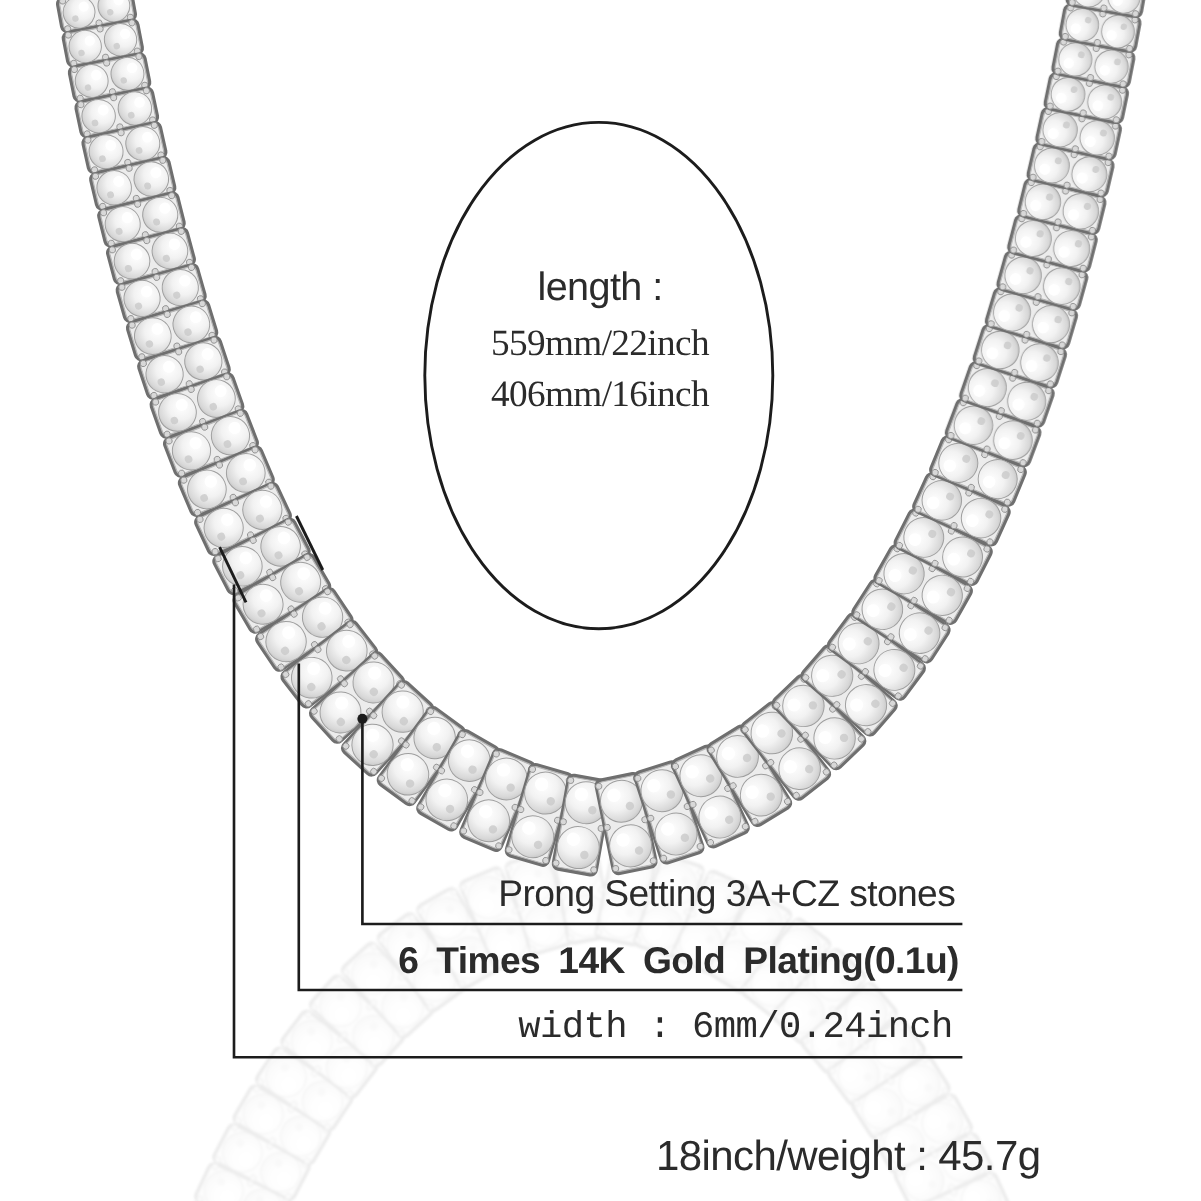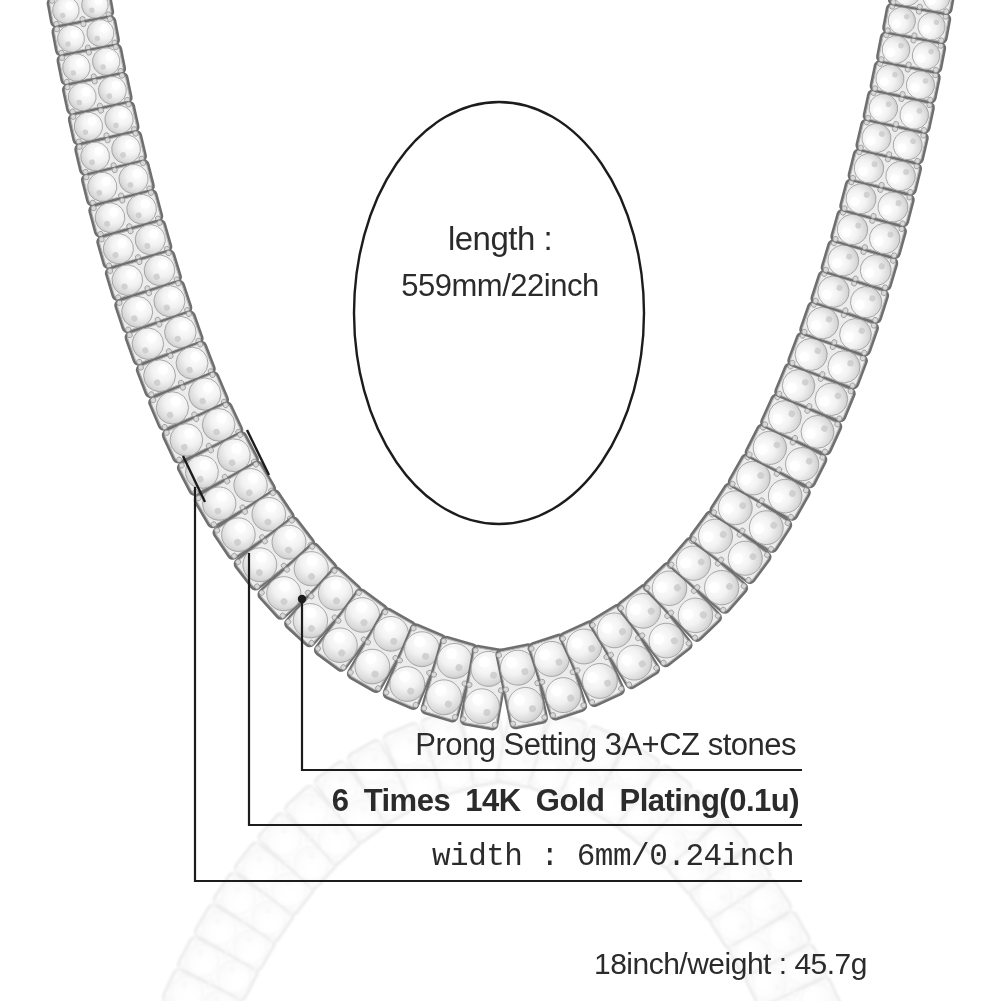--- a/index.html
+++ b/index.html
@@ -5,27 +5,27 @@
   html,body{margin:0;padding:0;background:#ffffff;}
   .stage{
     position:relative;width:1001px;height:1001px;background:#ffffff;overflow:hidden;
     font-family:"Liberation Sans","DejaVu Sans",sans-serif;color:#2b2b2b;
   }
   svg.layer{position:absolute;left:0;top:0;width:1001px;height:1001px;}
   #ghost-layer{filter:blur(1px);}
   .txt{position:absolute;white-space:nowrap;letter-spacing:-0.5px;}
   #length-block{left:354px;top:217px;width:292px;text-align:center;}
   .length-title{font-size:33px;line-height:44px;}
-  .length-rows{margin-top:4px;}
+  .length-rows{margin-top:4px;font-family:Liberation Serif, serif;}
   .length-row{font-size:31px;line-height:42px;}
   .callout-label{position:absolute;font-size:31px;line-height:37px;white-space:nowrap;letter-spacing:-0.5px;}
   #label-prong{top:726px;right:205px;}
   #label-plating{top:782px;right:202px;word-spacing:7px;font-weight:bold;}
   #label-width{top:838px;right:207px;font-family:Liberation Mono, monospace;}
-  #weight-note{top:944px;right:134px;font-size:30px;line-height:40px;}
+  #weight-note{top:944px;right:134px;font-size:35px;line-height:40px;}
 </style>
 </head>
 <body>
 
 <div class="stage">
 
   <svg class="layer" viewBox="0 0 1001 1001" aria-hidden="true">
     <defs>
       <radialGradient id="stone" cx="40%" cy="35%" r="75%">
         <stop offset="0" stop-color="#ffffff"></stop>
@@ -1781,20 +1781,21 @@
       <polyline points="249,553 249,825 802,825"></polyline>
       <polyline points="302,602 302,770 802,770"></polyline>
       <circle cx="302" cy="599" r="4.2" fill="#1c1c1c" stroke="none"></circle>
     </g>
   </svg>
 
   <div class="txt" id="length-block">
     <div class="length-title">length :</div>
     <div class="length-rows">
       <div class="length-row">559mm/22inch</div>
+      <div class="length-row">406mm/16inch</div>
     </div>
   </div>
 
   <div class="callout-label" id="label-prong">Prong Setting 3A+CZ stones</div>
   <div class="callout-label" id="label-plating">6 Times 14K Gold Plating(0.1u)</div>
   <div class="callout-label" id="label-width">width : 6mm/0.24inch</div>
 
   <div class="txt" id="weight-note">18inch/weight : 45.7g</div>
 </div>
 

